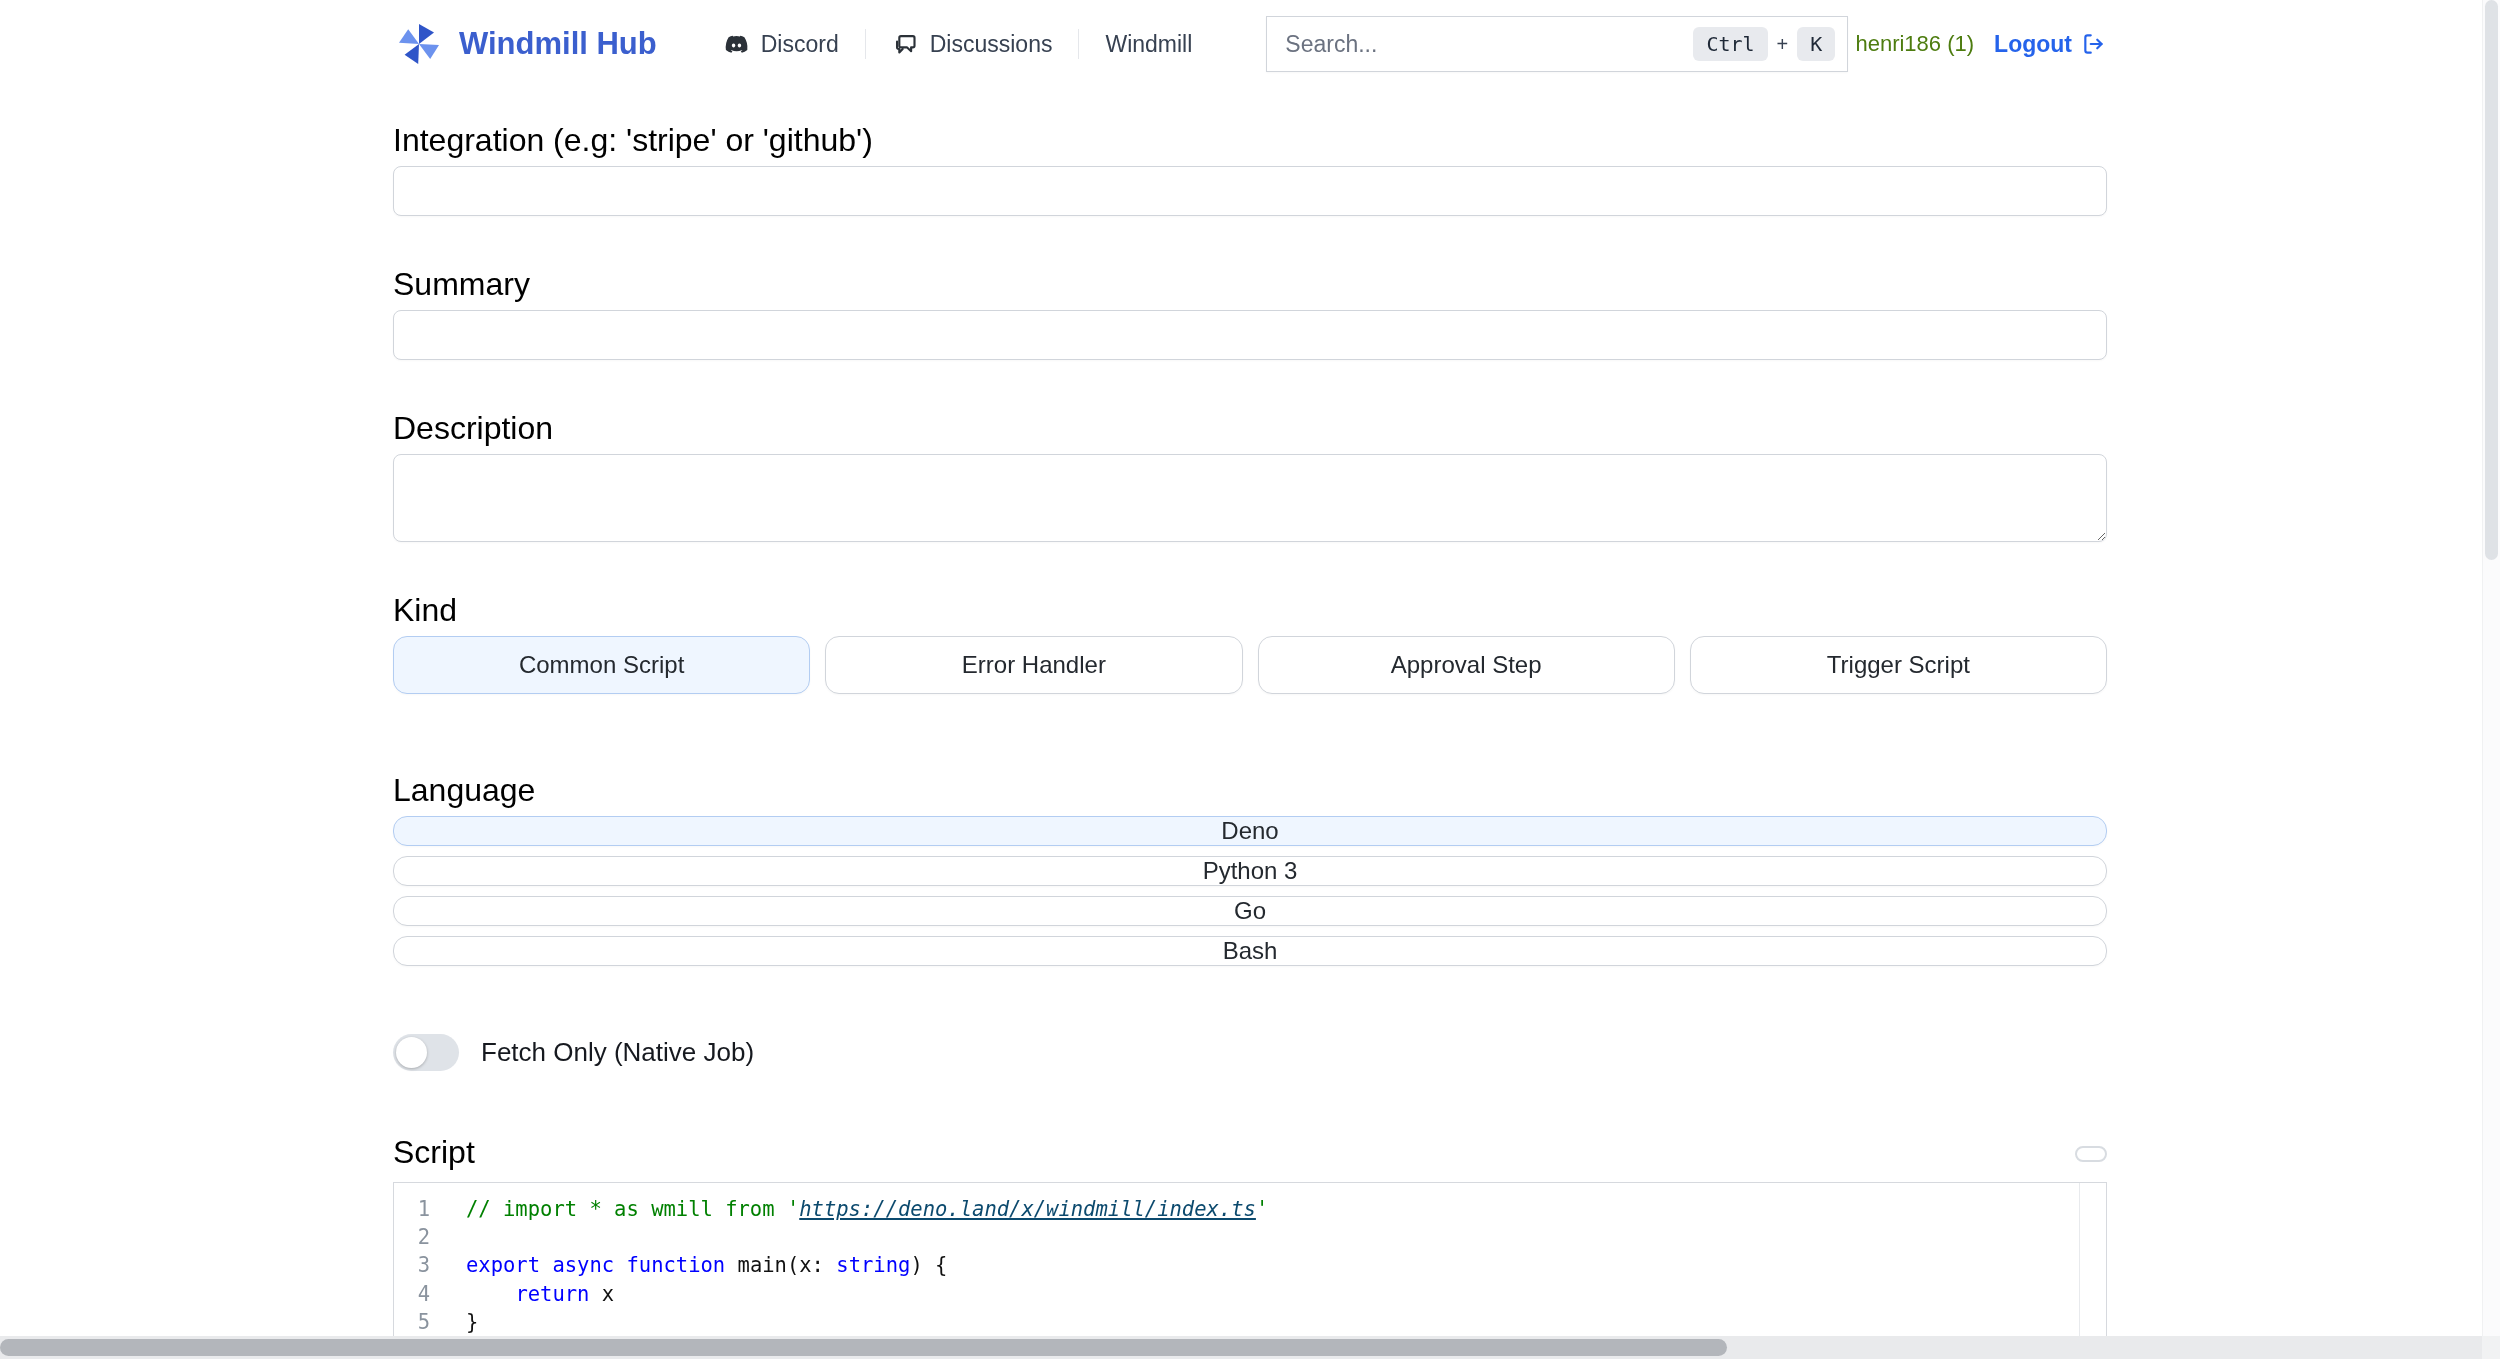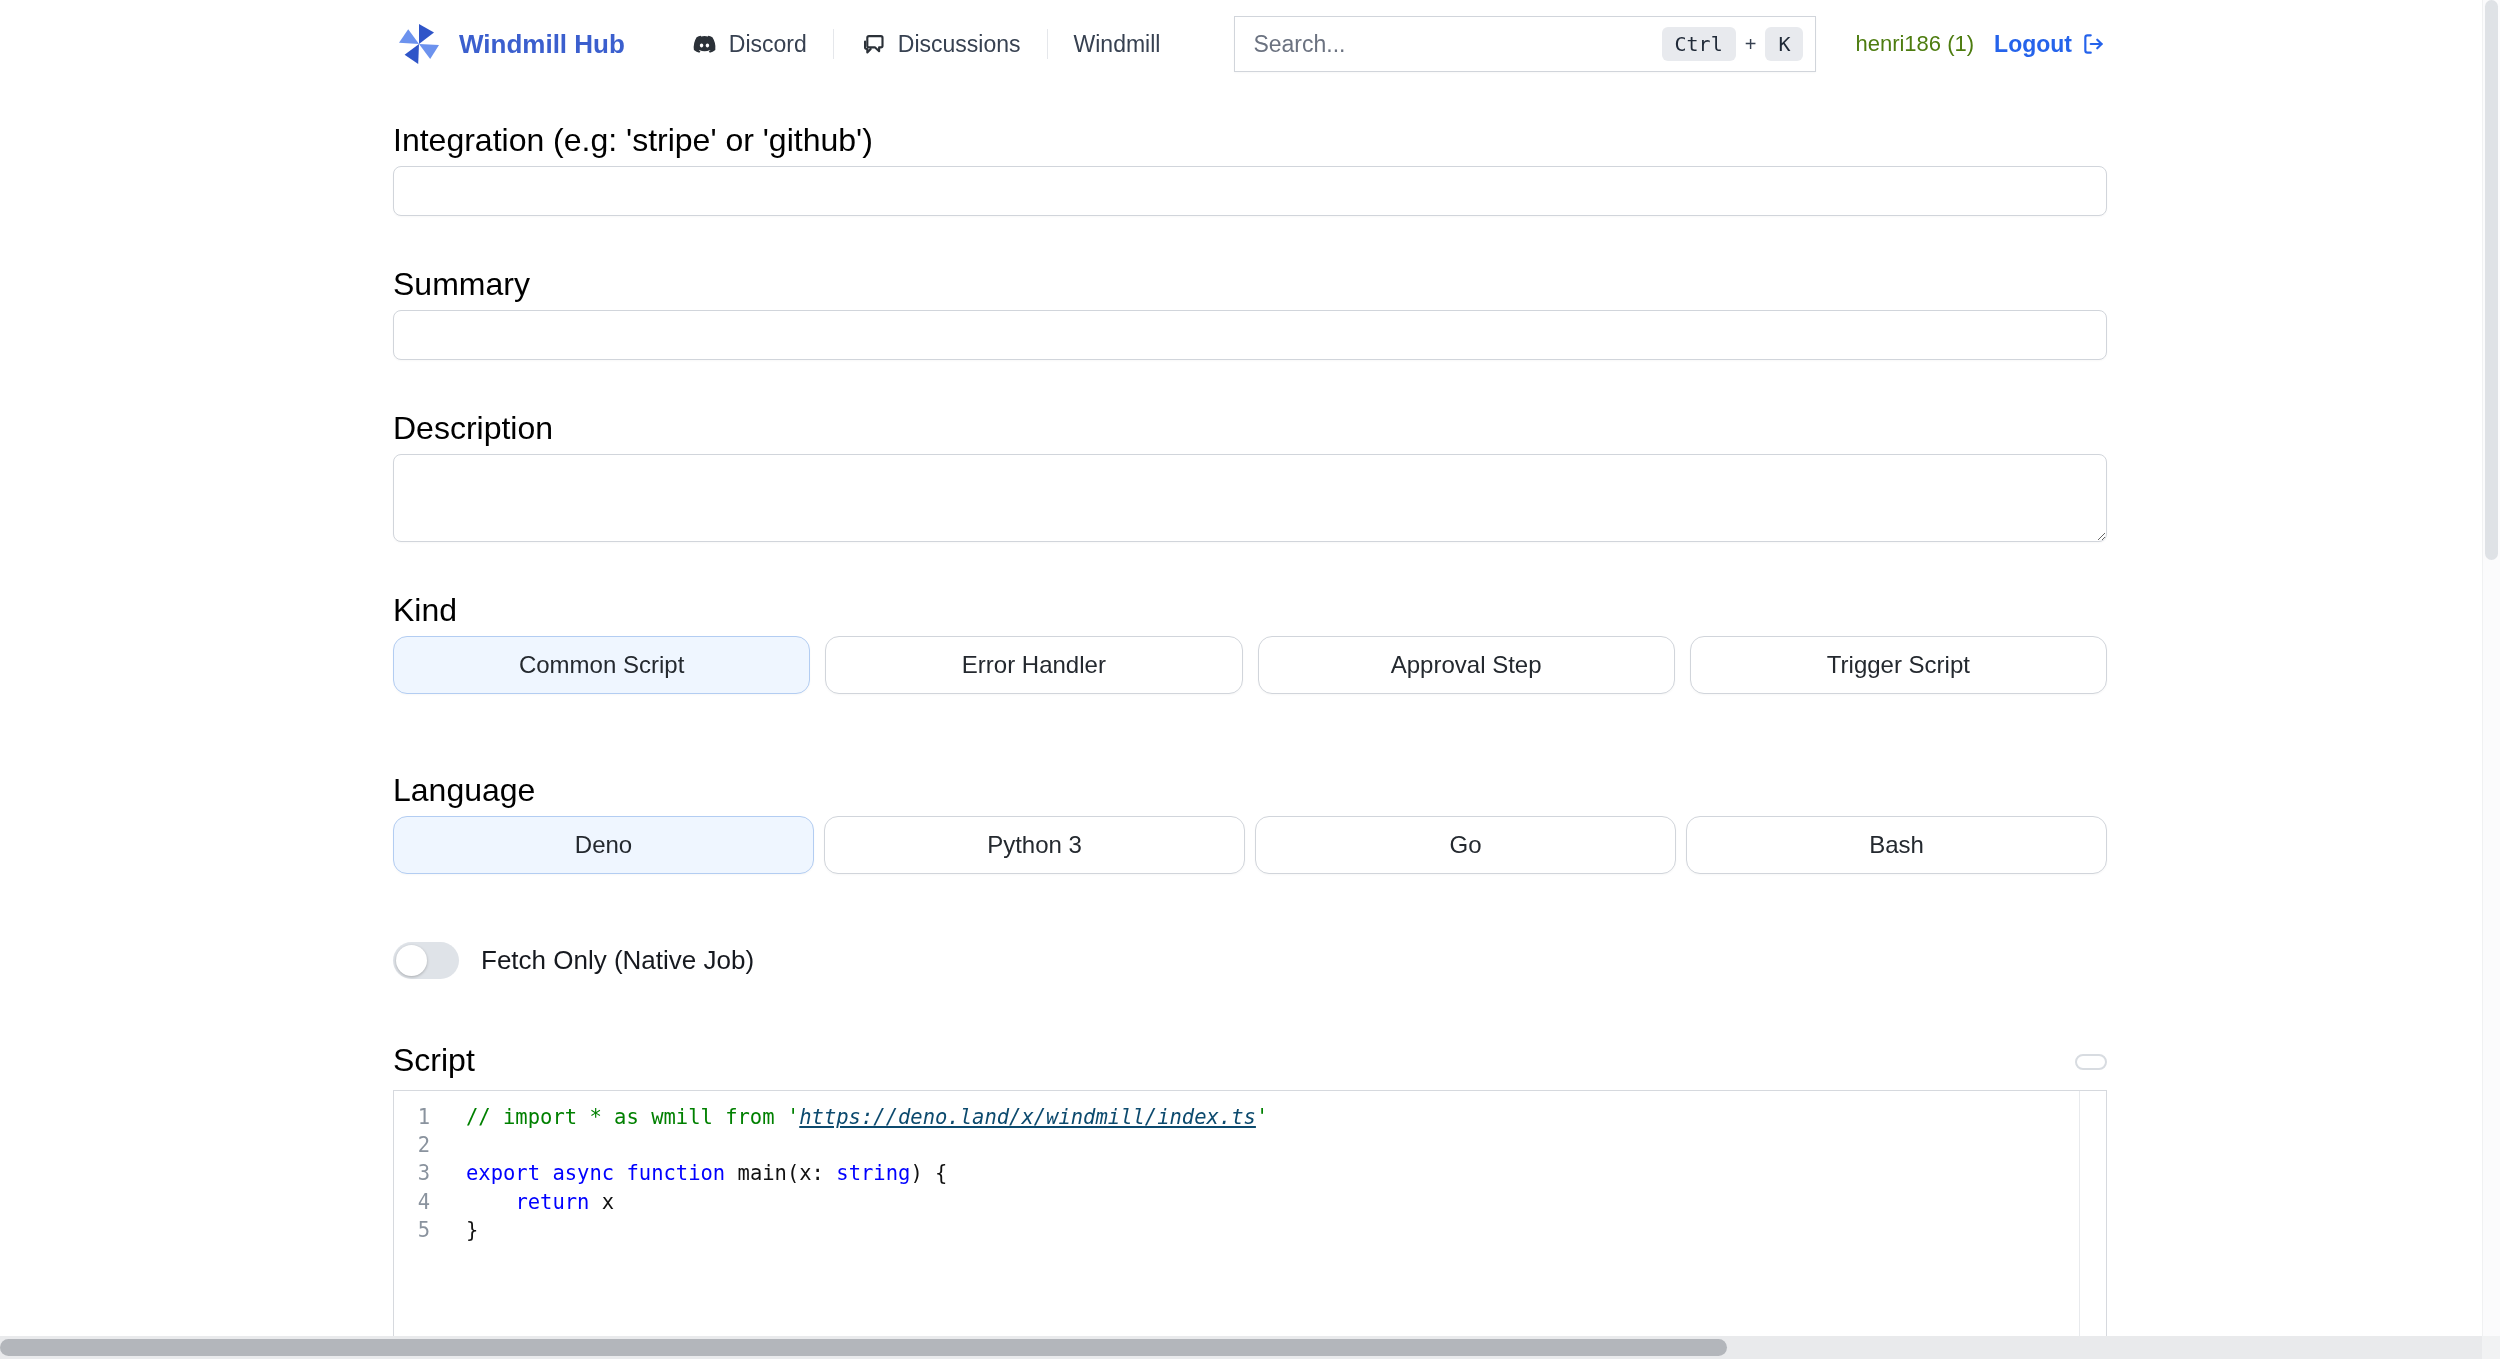--- a/index.html
+++ b/index.html
@@ -4,21 +4,21 @@
 <style>
   * { margin:0; padding:0; box-sizing:border-box; }
   html,body { width:2500px; height:1359px; overflow:hidden; background:#ffffff;
     font-family:"Liberation Sans", sans-serif; color:#1f2937; }
   .container { width:1714px; margin:0 auto; }
 
   
   header { height:88px; display:flex; align-items:center; }
   .header-inner { display:flex; align-items:center; }
   .brand { display:flex; align-items:center; gap:14px; cursor:pointer; }
-  .brand-name { font-size:26px; font-weight:700; color:#3b5fce; }
+  .brand-name { font-size:31px; font-weight:700; color:#3b5fce; }
   nav { display:flex; align-items:center; margin-left:40px; }
   .nav-item { display:flex; align-items:center; gap:11px; font-size:23px; color:#374151;
     text-decoration:none; padding:0 26px; cursor:pointer; white-space:nowrap; }
   .nav-sep { width:1px; height:30px; background:#e5e7eb; }
   .nav-icon { width:27px; height:27px; display:block; }
 
   .search { margin-left:48px; width:582px; height:56px; border:1px solid #d1d5db;
     border-radius:0; display:flex; align-items:center; padding:0 12px 0 18px;
     background:#fff; box-shadow:0 1px 2px rgba(0,0,0,.03); }
   .search input { flex:1; border:none; outline:none; font-size:23px; color:#374151;
@@ -42,21 +42,21 @@
     background:#fff; box-shadow:0 1px 2px rgba(0,0,0,.03); }
   textarea.text-input { height:88px; resize:both; padding-top:10px; display:block; }
 
   .sec-first    { margin-top:36px; }
   .sec          { margin-top:52px; }
   .sec-language { margin-top:80px; }
   .sec-toggle   { margin-top:68px; display:flex; align-items:center; gap:22px; }
   .sec-script   { margin-top:65px; }
 
   .btn-row { display:flex; gap:15px; }
-  .btn-row.lang { gap:10px; }
+  .btn-row.lang { gap:10px;flex-direction:column; }
   .opt-btn { flex:1; height:58px; border:1px solid #d1d5db; border-radius:14px; background:#fff;
     font-size:24px; color:#24292f; font-family:inherit; cursor:pointer;
     display:flex; align-items:center; justify-content:center; box-shadow:0 1px 2px rgba(0,0,0,.03); }
   .opt-btn.selected { background:#eff6ff; border-color:#b3cdf2; }
 
   .toggle { width:66px; height:37px; border-radius:19px; background:#dfe3e8; position:relative;
     cursor:pointer; border:none; flex:none; }
   .toggle-knob { position:absolute; left:3px; top:3px; width:31px; height:31px; border-radius:50%;
     background:#fff; box-shadow:0 1px 3px rgba(0,0,0,.25); }
   .toggle-label { font-size:26px; font-weight:500; color:#16191f; }

